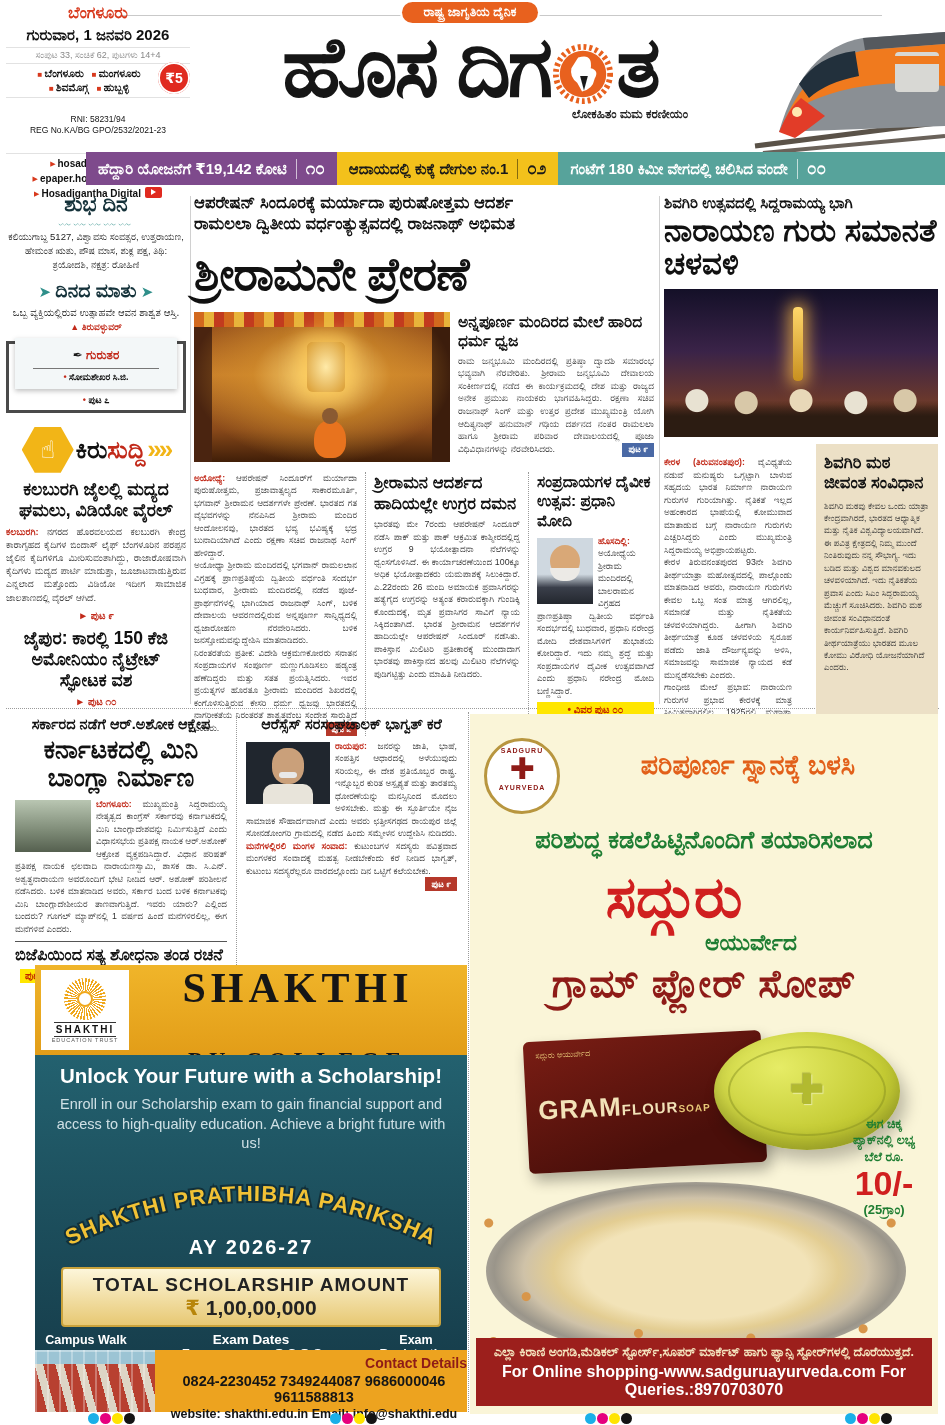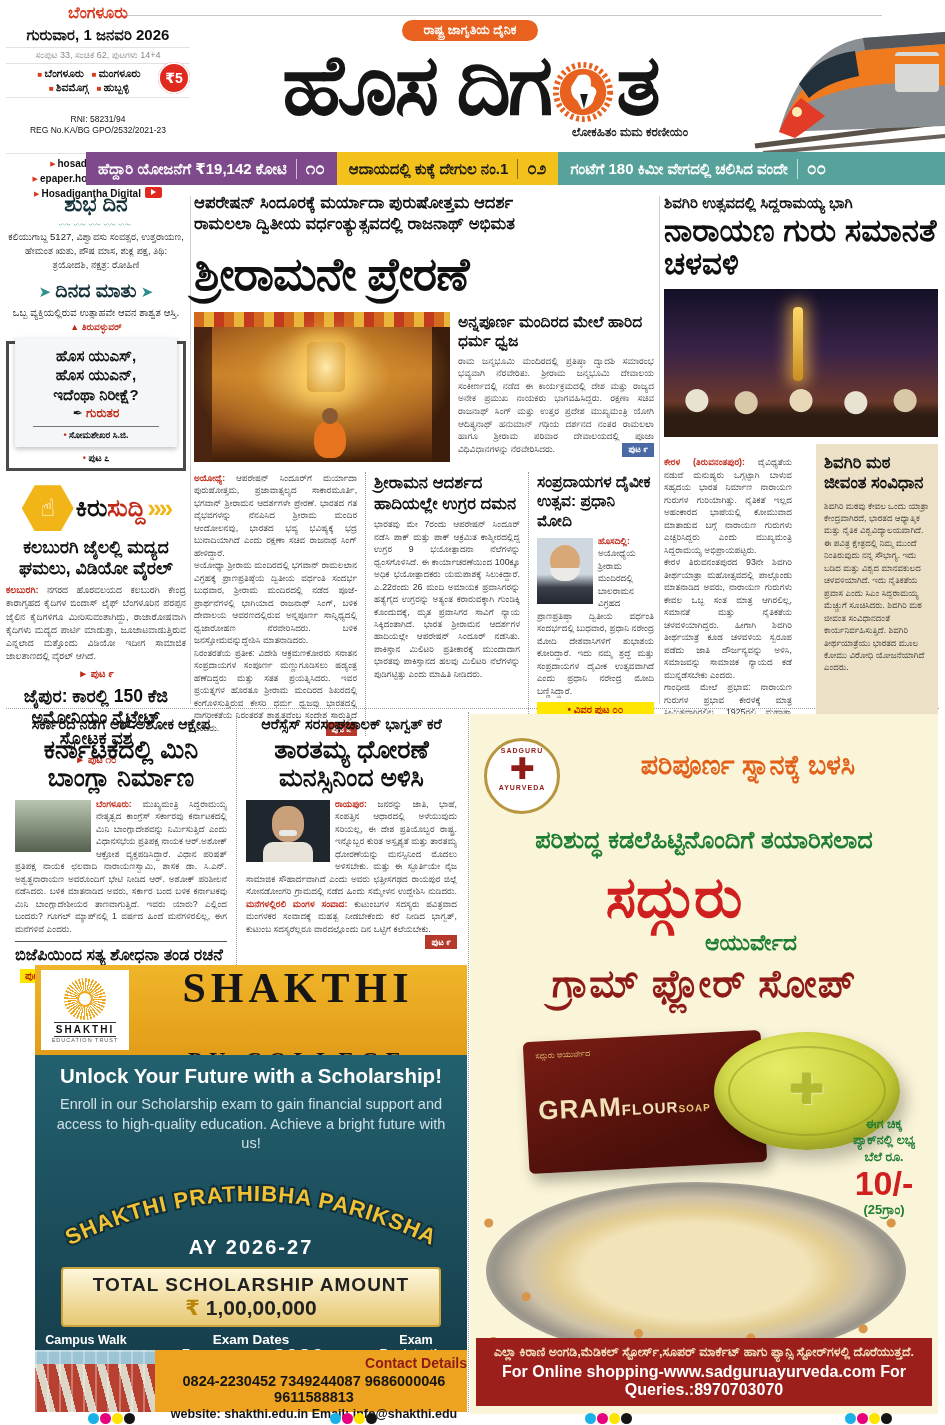--- a/index.html
+++ b/index.html
@@ -14,21 +14,21 @@
   .issue{font-size:9px;color:#888;margin-top:3px;padding:2px 0;border-top:1px solid #e2e2e2;border-bottom:1px solid #e2e2e2;}
   .eds{display:flex;flex-wrap:wrap;justify-content:center;gap:1px 8px;font-size:10.5px;font-weight:bold;margin-top:3px;width:150px;margin-left:8px;}
   .ed::before{content:"■ ";color:#d8391d;font-size:8px;}
   .price-badge{position:absolute;right:0px;top:58px;width:32px;height:32px;border-radius:50%;background:#e02a1f;
                color:#fff;font-weight:bold;font-size:14px;line-height:32px;box-shadow:0 0 0 2px #fff inset;}
   .rni{font-size:8.5px;border-top:1px solid #e2e2e2;border-bottom:1px solid #e2e2e2;padding:16px 0;margin-top:3px;line-height:1.35;text-align:center;}
   .links{font-size:10px;font-weight:bold;line-height:1.5;margin-top:2px;}
   .links .play::before{content:"▶";color:#d8391d;font-size:7px;margin-right:2px;vertical-align:1px;}
   .yt{display:inline-block;width:17px;height:11px;background:#e02a1f;border-radius:2px;margin-left:4px;position:relative;vertical-align:-1px;}
   .yt::after{content:"";position:absolute;left:6px;top:2.5px;border-left:5px solid #fff;border-top:3px solid transparent;border-bottom:3px solid transparent;}
-  #mast{position:absolute;left:190px;top:20px;width:560px;text-align:center;}
+  #mast{position:absolute;left:190px;top:2px;width:560px;text-align:center;}
   .pill{display:inline-block;background:#e8611e;color:#fff;font-size:12.5px;font-weight:bold;padding:3px 22px;border-radius:14px;
         box-shadow:0 0 0 2px #fff;position:relative;z-index:2;}
   .logo-row{display:flex;align-items:center;justify-content:center;margin-top:0;font-weight:bold;font-size:84px;line-height:1.05;letter-spacing:-3px;color:#161616;}
   .sun{width:62px;height:62px;margin:14px 2px 0 2px;}
   .tagline{text-align:right;padding-right:62px;font-size:12px;font-weight:bold;color:#222;margin-top:-4px;}
   #train{position:absolute;right:0;top:4px;width:200px;height:150px;}
   
   #ticker{position:absolute;left:0;top:152px;right:0;height:33px;display:flex;}
   #ticker .sp{width:86px;}
   .tseg{display:flex;align-items:center;padding:0 12px;font-weight:bold;font-size:15px;white-space:nowrap;}
@@ -310,23 +310,20 @@
     <div class="sb-title">ಶುಭ ದಿನ</div>
     <div class="wave">﹏﹏﹏﹏﹏</div>
     <div class="panch">ಕಲಿಯುಗಾಬ್ದ 5127, ವಿಶ್ವಾವಸು ಸಂವತ್ಸರ, ಉತ್ತರಾಯಣ, ಹೇಮಂತ ಋತು, ಪೌಷ ಮಾಸ, ಶುಕ್ಲ ಪಕ್ಷ, ತಿಥಿ: ತ್ರಯೋದಶಿ, ನಕ್ಷತ್ರ: ರೋಹಿಣಿ</div>
     <div class="sb-title2">
       <span class="arr">➤ </span><span>ದಿನದ ಮಾತು</span><span class="arr"> ➤</span>
     </div>
     <div class="quote">ಒಬ್ಬ ವ್ಯಕ್ತಿಯಲ್ಲಿರುವ ಉತ್ಸಾಹವೇ ಆವನ ಶಾಶ್ವತ ಆಸ್ತಿ.</div>
     <div class="qauth">▲ ತಿರುವಳ್ಳುವರ್</div>
     <div class="teaser">
       <div class="tcard">
-        <div class="tlines preline">ಹೊಸ ಯುಎಸ್,
-ಹೊಸ ಯುಎನ್,
-ಇದೆಂಥಾ ನಿರೀಕ್ಷೆ?</div>
         <div class="ttag"><span class="nib">✒ </span><span>ಗುರುತರ</span></div>
         <div class="tauth">ಸೋಮಶೇಖರ ಸಿ.ಜಿ.</div>
       </div>
       <div class="tpage">ಪುಟ ೭</div>
     </div>
     <div class="kiru">
       <div class="hex">☝</div>
       <div class="kiru-t"><span>ಕಿರು</span><span class="red">ಸುದ್ದಿ</span></div>
       <div class="chev">»»</div>
     </div>
@@ -411,21 +408,20 @@
         <span class="dl">ಬೆಂಗಳೂರು:</span>
         <span class="crowdpic"></span>
         <span>ಮುಖ್ಯಮಂತ್ರಿ ಸಿದ್ದರಾಮಯ್ಯ ನೇತೃತ್ವದ ಕಾಂಗ್ರೆಸ್ ಸರ್ಕಾರವು ಕರ್ನಾಟಕದಲ್ಲಿ ಮಿನಿ ಬಾಂಗ್ಲಾದೇಶವನ್ನು ನಿರ್ಮಿಸುತ್ತಿದೆ ಎಂದು ವಿಧಾನಸಭೆಯ ಪ್ರತಿಪಕ್ಷ ನಾಯಕ ಆರ್.ಅಶೋಕ್ ಆಕ್ರೋಶ ವ್ಯಕ್ತಪಡಿಸಿದ್ದಾರೆ. ವಿಧಾನ ಪರಿಷತ್ ಪ್ರತಿಪಕ್ಷ ನಾಯಕ ಛಲವಾದಿ ನಾರಾಯಣಸ್ವಾಮಿ, ಶಾಸಕ ಡಾ. ಸಿ.ಎನ್. ಅಶ್ವತ್ಥನಾರಾಯಣ ಅವರೊಂದಿಗೆ ಭೇಟಿ ನೀಡಿದ ಆರ್. ಅಶೋಕ್ ಪರಿಶೀಲನೆ ನಡೆಸಿದರು. ಬಳಿಕ ಮಾತನಾಡಿದ ಅವರು, ಸರ್ಕಾರ ಬಂದ ಬಳಿಕ ಕರ್ನಾಟಕವು ಮಿನಿ ಬಾಂಗ್ಲಾದೇಶೀಯರ ತಾಣವಾಗುತ್ತಿದೆ. ಇವರು ಯಾರು? ಎಲ್ಲಿಂದ ಬಂದರು? ಗೂಗಲ್ ಮ್ಯಾಪ್‌ನಲ್ಲಿ 1 ವರ್ಷದ ಹಿಂದೆ ಮನೆಗಳಿರಲಿಲ್ಲ, ಈಗ ಮನೆಗಳಿವೆ ಎಂದರು.</span>
       </div>
       <div class="msfoot">
         <span>ಬಿಜೆಪಿಯಿಂದ ಸತ್ಯ ಶೋಧನಾ ತಂಡ ರಚನೆ</span><span class="ybadge">ಪುಟ ೯</span>
       </div>
     </div>
     <div class="ms">
       <div class="mkick">ಆರೆಸ್ಸೆಸ್ ಸರಸಂಘಚಾಲಕ್ ಭಾಗ್ವತ್ ಕರೆ</div>
-      <div class="mhead">ತಾರತಮ್ಯ ಧೋರಣೆ ಮನಸ್ಸಿನಿಂದ ಅಳಿಸಿ</div>
       <div class="mbd">
         <span class="dl">ರಾಯಪುರ:</span>
         <span class="bhagpic">
             <span class="face"></span>
             <span class="mo"></span>
             <span class="kurta"></span>
           </span>
         <span>ಜನರನ್ನು ಜಾತಿ, ಭಾಷೆ, ಸಂಪತ್ತಿನ ಆಧಾರದಲ್ಲಿ ಅಳೆಯುವುದು ಸರಿಯಲ್ಲ, ಈ ದೇಶ ಪ್ರತಿಯೊಬ್ಬರ ರಾಷ್ಟ್ರ. ಇನ್ನೊಬ್ಬರ ಕುರಿತ ಅಸ್ಪೃಶ್ಯತೆ ಮತ್ತು ತಾರತಮ್ಯ ಧೋರಣೆಯನ್ನು ಮನಸ್ಸಿನಿಂದ ಮೊದಲು ಅಳಿಸಬೇಕು. ಮತ್ತು ಈ ಸ್ಫೂರ್ತಿಯೇ ನೈಜ ಸಾಮಾಜಿಕ ಸೌಹಾರ್ದವಾಗಿದೆ ಎಂದು ಅವರು ಛತ್ತೀಸಗಢದ ರಾಯಪುರ ಜಿಲ್ಲೆ ಸೋನಡೋಂಗರಿ ಗ್ರಾಮದಲ್ಲಿ ನಡೆದ ಹಿಂದು ಸಮ್ಮೇಳನ ಉದ್ದೇಶಿಸಿ ನುಡಿದರು.</span>
         <span class="dl">ಮನೆಗಳಲ್ಲಿರಲಿ ಮಂಗಳ ಸಂವಾದ:</span>
         <span>ಕುಟುಂಬಗಳ ಸದಸ್ಯರು ಪವಿತ್ರವಾದ ಮಂಗಳಕರ ಸಂವಾದಕ್ಕೆ ಮಹತ್ವ ನೀಡಬೇಕೆಂದು ಕರೆ ನೀಡಿದ ಭಾಗ್ವತ್, ಕುಟುಂಬ ಸದಸ್ಯರೆಲ್ಲರೂ ವಾರದಲ್ಲೊಂದು ದಿನ ಒಟ್ಟಿಗೆ ಕಲೆಯಬೇಕು.</span>

